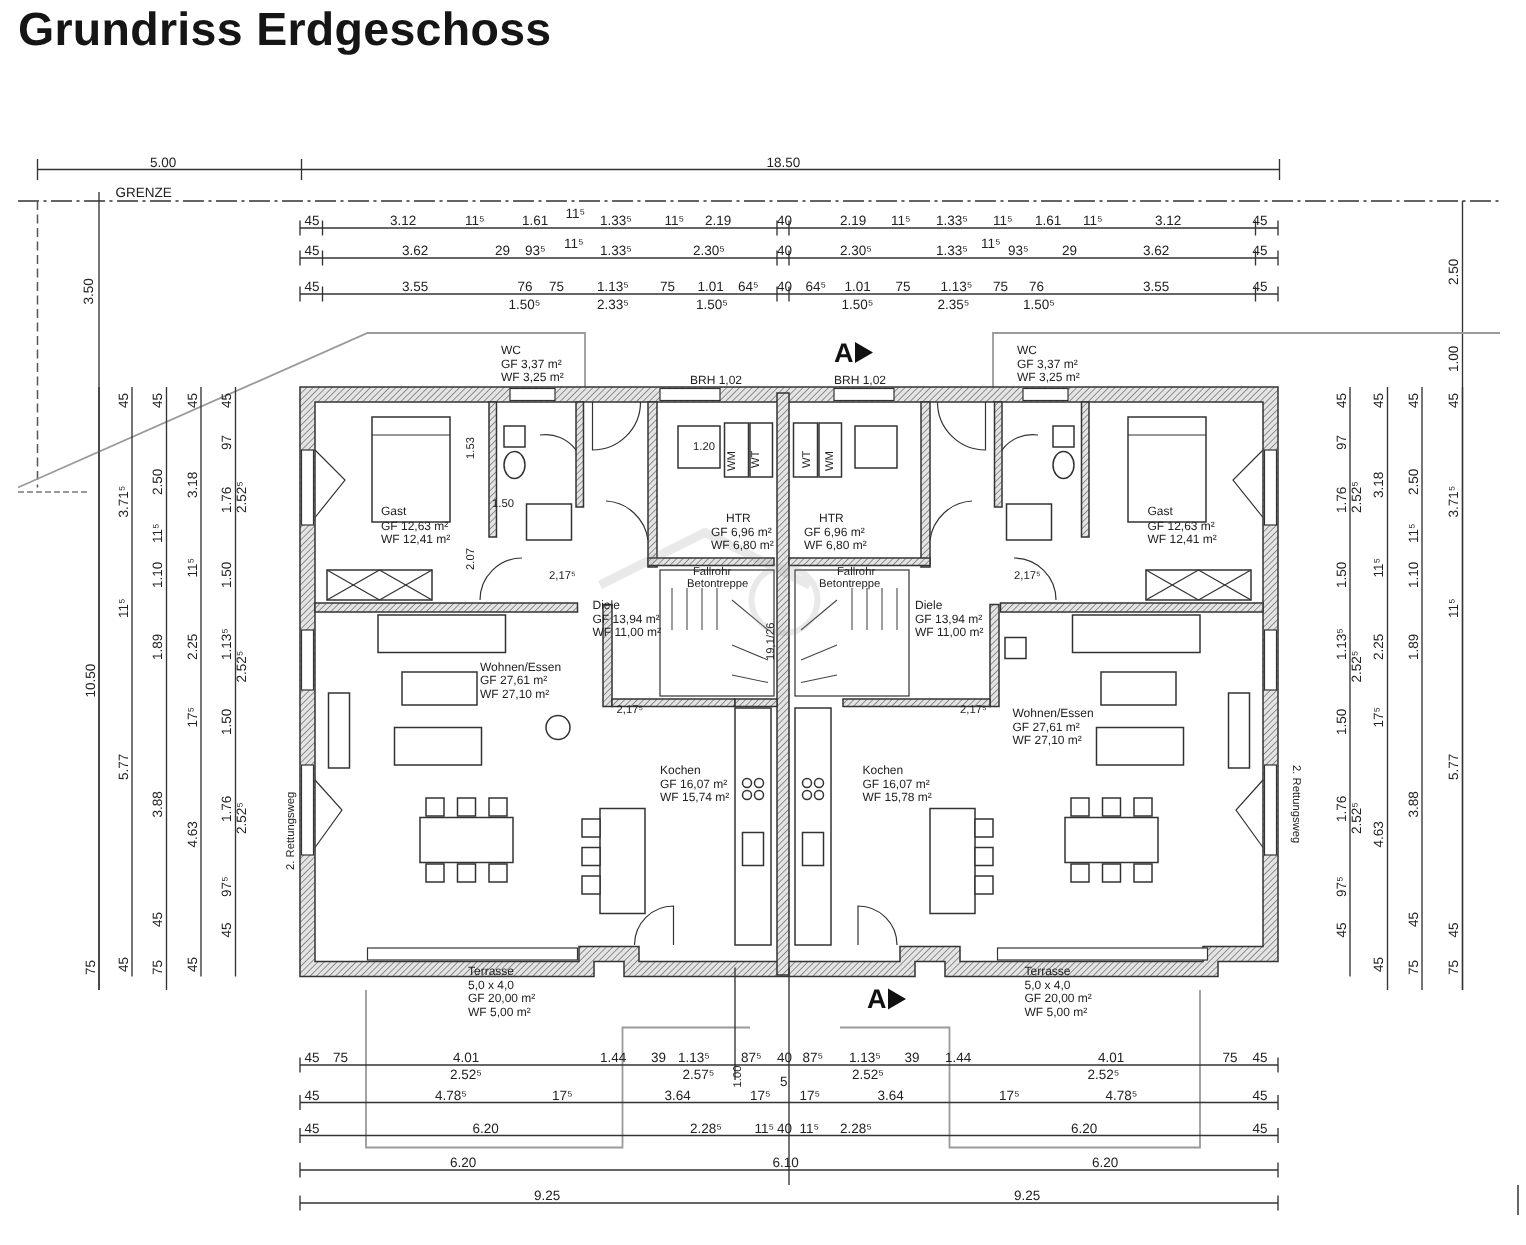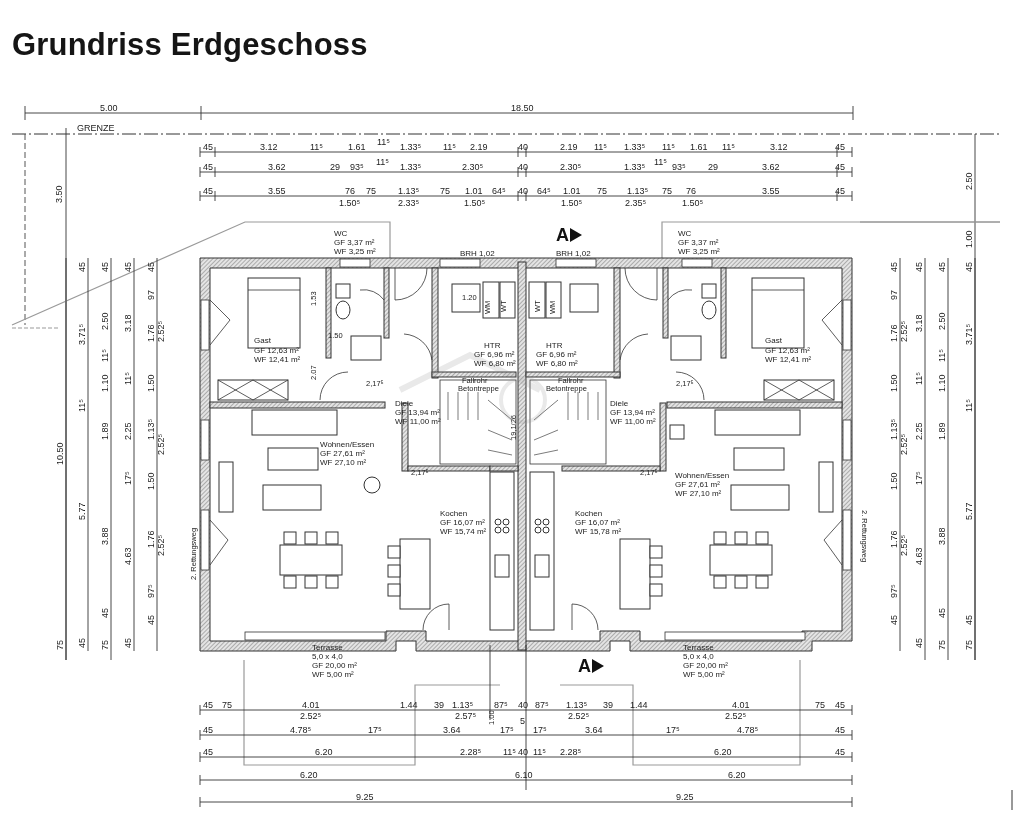--- a/index.html
+++ b/index.html
@@ -1,17 +1,17 @@
 <!DOCTYPE html>
 <html><head>
 <meta charset="utf-8">
 <style>
   html,body{margin:0;padding:0;background:#ffffff;}
   body{width:1017px;height:830px;position:relative;overflow:hidden;font-family:"Liberation Sans",sans-serif;color:#111;}
-  .title{position:absolute;left:12px;top:2px;font-size:31px;font-weight:bold;letter-spacing:0.2px;color:#151515;font-family:"Liberation Sans",sans-serif;margin-top:25px;}
+  .title{position:absolute;left:12px;top:2px;font-size:31px;font-weight:bold;letter-spacing:0.2px;color:#151515;font-family:"Liberation Sans",sans-serif;}
   svg{position:absolute;left:0;top:0;}
   .dim{font-family:"Liberation Sans",sans-serif;font-size:9px;fill:#222;}
   .lbl{font-family:"Liberation Sans",sans-serif;font-size:7.5px;fill:#222;}
   .room{font-family:"Liberation Sans",sans-serif;font-size:8px;fill:#222;}
   .sect{font-family:"Liberation Sans",sans-serif;font-size:18px;font-weight:bold;fill:#111;}
   .wall{fill:url(#hatch);stroke:#333;stroke-width:1;}
   .thin{stroke:#333;stroke-width:0.8;fill:none;}
   .grey{stroke:#9a9a9a;stroke-width:1.2;fill:none;}
   .dline{stroke:#333;stroke-width:0.9;}
   .furn{stroke:#333;stroke-width:1;fill:#fff;}

